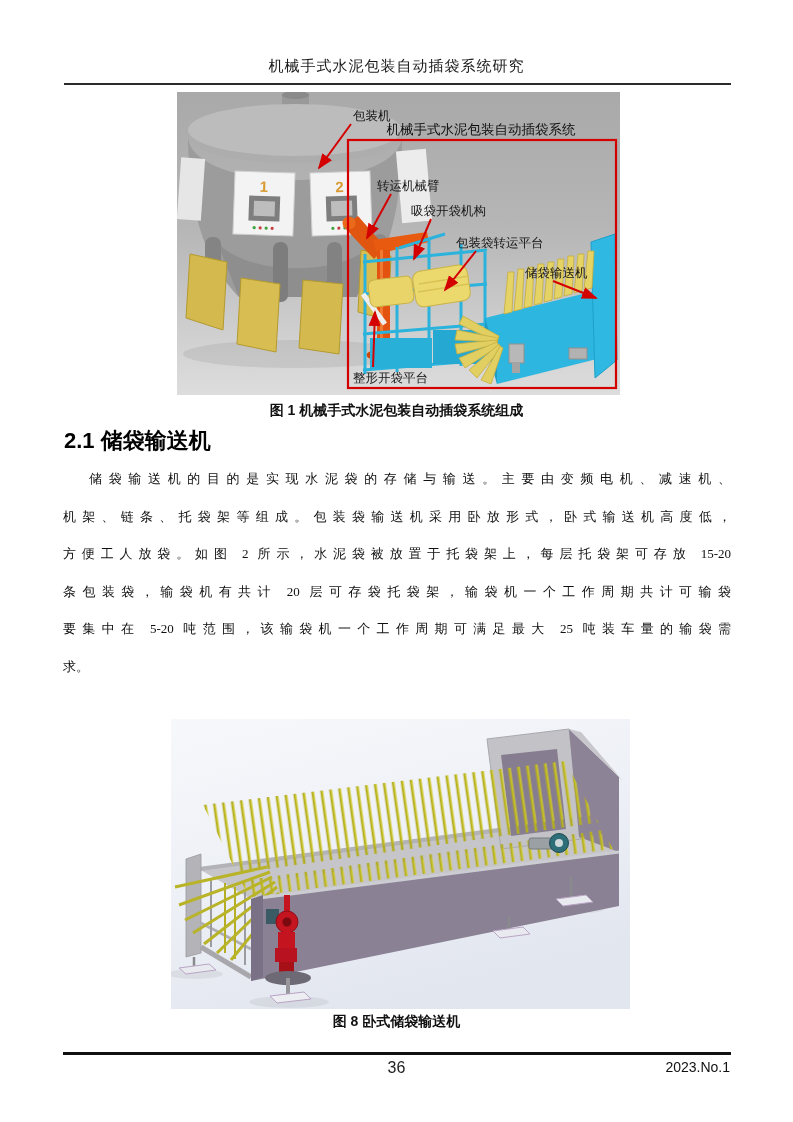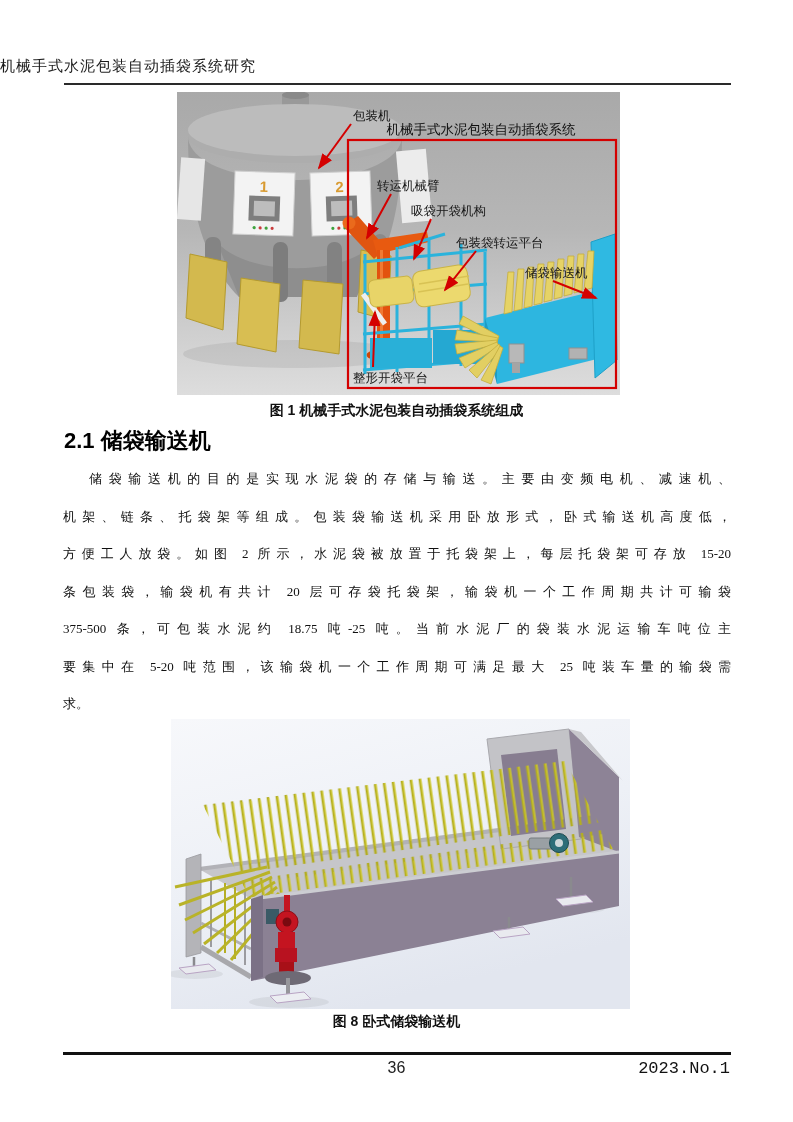--- a/index.html
+++ b/index.html
@@ -1,19 +1,19 @@
 <!DOCTYPE html>
 <html><head>
 <meta charset="utf-8">
 <style>
   html,body{margin:0;padding:0;background:#888;}
   .page{position:relative;width:793px;height:1122px;background:#ffffff;margin:0 auto;overflow:hidden;
         font-family:"Liberation Serif","DejaVu Serif",serif;color:#111;}
   
-  .hdr-title{position:absolute;top:57px;left:0;right:0;text-align:left;
+  .hdr-title{position:absolute;top:57px;left:0;right:0;text-align:center;
              font-size:15px;letter-spacing:1px;color:#1a1a1a;}
   .hdr-rule{position:absolute;top:83px;left:64px;width:667px;height:2px;background:#2a2a2a;}
   
   .fig1{position:absolute;left:177px;top:92px;width:443px;height:303px;}
   .fig2{position:absolute;left:171px;top:719px;width:459px;height:290px;}
   svg{display:block;}
   
   .cap{position:absolute;left:0;right:0;text-align:center;
        font-family:"Liberation Sans","DejaVu Sans",sans-serif;font-weight:600;
        font-size:14px;color:#111;}
@@ -27,21 +27,21 @@
   .para{position:absolute;left:63px;top:460px;width:668px;font-size:13px;color:#101010;}
   .para .line{line-height:37.5px;height:37.5px;text-align:justify;text-align-last:justify;
               white-space:nowrap;overflow:visible;}
   .para .line.first{text-indent:2em;}
   .para .line.last{text-align-last:left;}
   
   .ftr-rule{position:absolute;top:1052px;left:63px;width:668px;height:3px;background:#111;}
   .ftr-page{position:absolute;top:1059px;left:0;right:0;text-align:center;
             font-family:"Liberation Sans","DejaVu Sans",sans-serif;font-size:16px;color:#222;}
   .ftr-issue{position:absolute;top:1059px;right:63px;
-             font-family:Liberation Mono, monospace;font-size:17px;color:#111;}
+             font-family:Liberation Sans, sans-serif;font-size:14px;color:#111;}
   
   .anno{font-family:"Liberation Sans","DejaVu Sans",sans-serif;font-size:12.5px;fill:#151515;}
   .anno-title{font-family:"Liberation Sans","DejaVu Sans",sans-serif;font-size:13.5px;fill:#101010;}
   .panel-num{font-family:"Liberation Sans","DejaVu Sans",sans-serif;font-size:15px;font-weight:bold;fill:#d89a30;}
 </style>
 </head>
 <body>
 
 <div class="page">
 
@@ -199,21 +199,20 @@
 
   <div class="cap cap1">图 1 机械手式水泥包装自动插袋系统组成</div>
 
   <div class="sec-head">2.1 储袋输送机</div>
 
   <div class="para">
     <div class="line first">储袋输送机的目的是实现水泥袋的存储与输送。主要由变频电机、减速机、</div>
     <div class="line">机架、链条、托袋架等组成。包装袋输送机采用卧放形式，卧式输送机高度低，</div>
     <div class="line">方便工人放袋。如图 2 所示，水泥袋被放置于托袋架上，每层托袋架可存放 15-20</div>
     <div class="line">条包装袋，输袋机有共计 20 层可存袋托袋架，输袋机一个工作周期共计可输袋</div>
-    <div class="line">375-500 条，可包装水泥约 18.75 吨-25 吨。当前水泥厂的袋装水泥运输车吨位主</div>
     <div class="line">要集中在 5-20 吨范围，该输袋机一个工作周期可满足最大 25 吨装车量的输袋需</div>
     <div class="line last">求。</div>
   </div>
 
   <div class="fig2">
     <svg width="459" height="290" viewBox="0 0 459 290">
       <defs>
         <linearGradient id="f2bg" x1="0" y1="0" x2="0.4" y2="1">
           <stop offset="0" stop-color="#f7f8fb"></stop>
             <stop offset="0.55" stop-color="#edf0f6"></stop>

